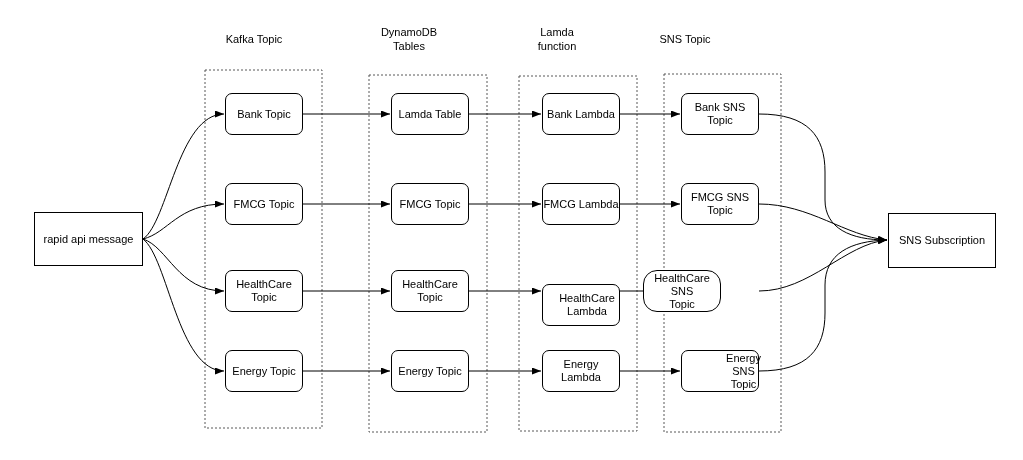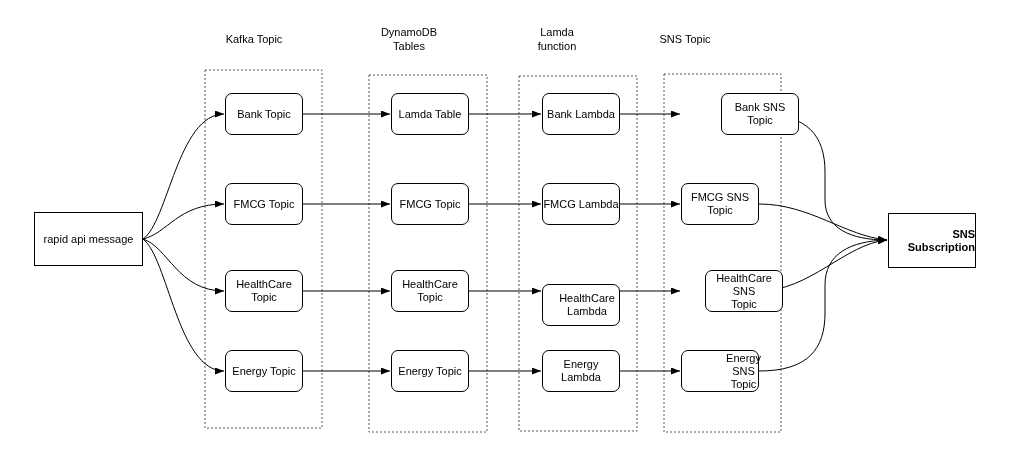--- a/index.html
+++ b/index.html
@@ -96,39 +96,39 @@
   </svg>
 
   <div class="col-header" style="left:339px;">DynamoDB
 Tables</div>
   <div class="col-header" style="left:184px;">Kafka Topic</div>
   <div class="col-header" style="left:487px;">Lamda
 function</div>
   <div class="col-header" style="left:615px;">SNS Topic</div>
 
   <div class="terminal" style="left:34px;top:212px;width:109px;height:54px;">rapid api message</div>
-  <div class="terminal" style="left:888px;top:213px;width:88px;height:55px;font-weight:bold;">SNS Subscription</div>
+  <div class="terminal" style="left:888px;top:213px;width:108px;height:55px;">SNS Subscription</div>
 
   <div class="node" style="left:225px;top:93px;">Bank Topic</div>
   <div class="node" style="left:225px;top:183px;">FMCG Topic</div>
   <div class="node" style="left:225px;top:270px;">HealthCare Topic</div>
   <div class="node" style="left:225px;top:350px;">Energy Topic</div>
 
   <div class="node" style="left:391px;top:93px;">Lamda Table</div>
   <div class="node" style="left:391px;top:183px;">FMCG Topic</div>
   <div class="node" style="left:391px;top:270px;">HealthCare Topic</div>
   <div class="node" style="left:391px;top:350px;">Energy Topic</div>
 
   <div class="node" style="left:542px;top:93px;">Bank Lambda</div>
   <div class="node" style="left:542px;top:183px;">FMCG Lambda</div>
   <div class="node" style="left:542px;top:284px;padding-left:12px;">HealthCare
 Lambda</div>
   <div class="node" style="left:542px;top:350px;">Energy Lambda</div>
 
-  <div class="node" style="left:681px;top:93px;margin-left:40px;">Bank SNS Topic</div>
+  <div class="node" style="left:681px;top:93px;">Bank SNS Topic</div>
   <div class="node" style="left:681px;top:183px;">FMCG SNS
 Topic</div>
-  <div class="node" style="left:705px;top:270px;">HealthCare SNS
+  <div class="node" style="left:643px;top:270px;border-radius:14px;">HealthCare SNS
 Topic</div>
   <div class="node" style="left:681px;top:350px;padding-left:47px;">Energy SNS
 Topic</div>
 
 </div>
 
 </body></html>

